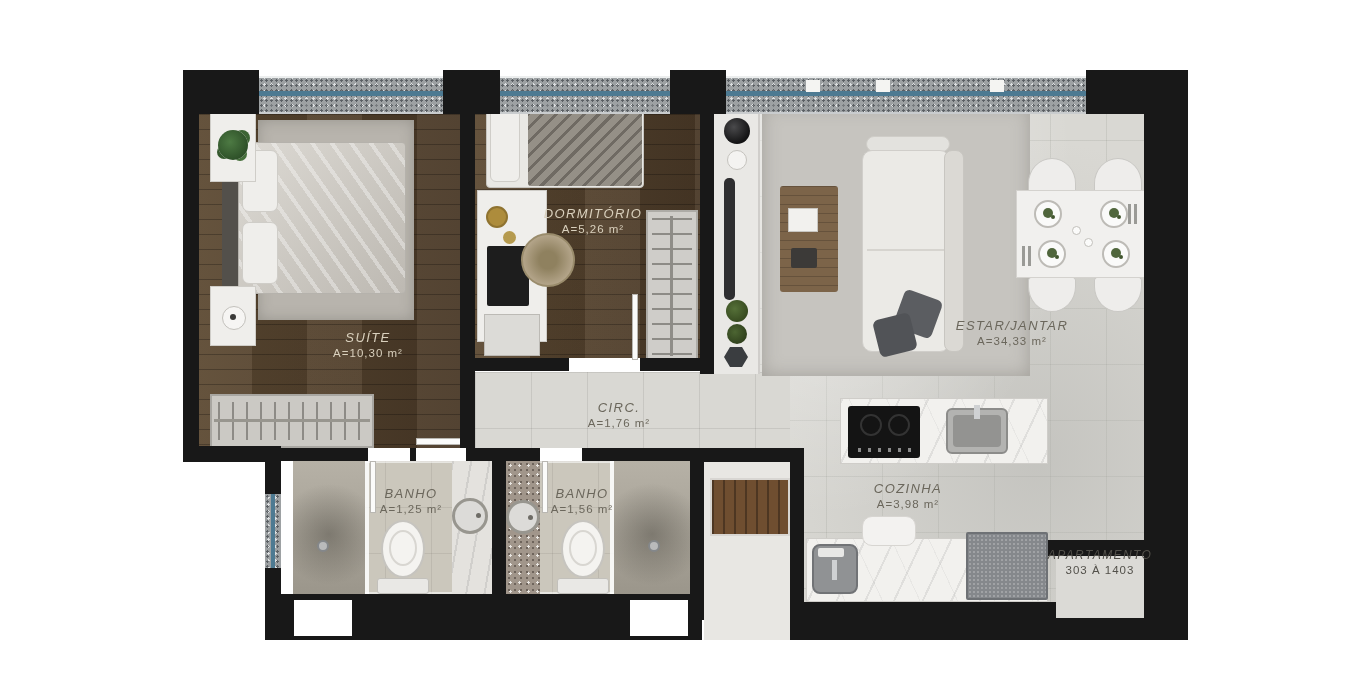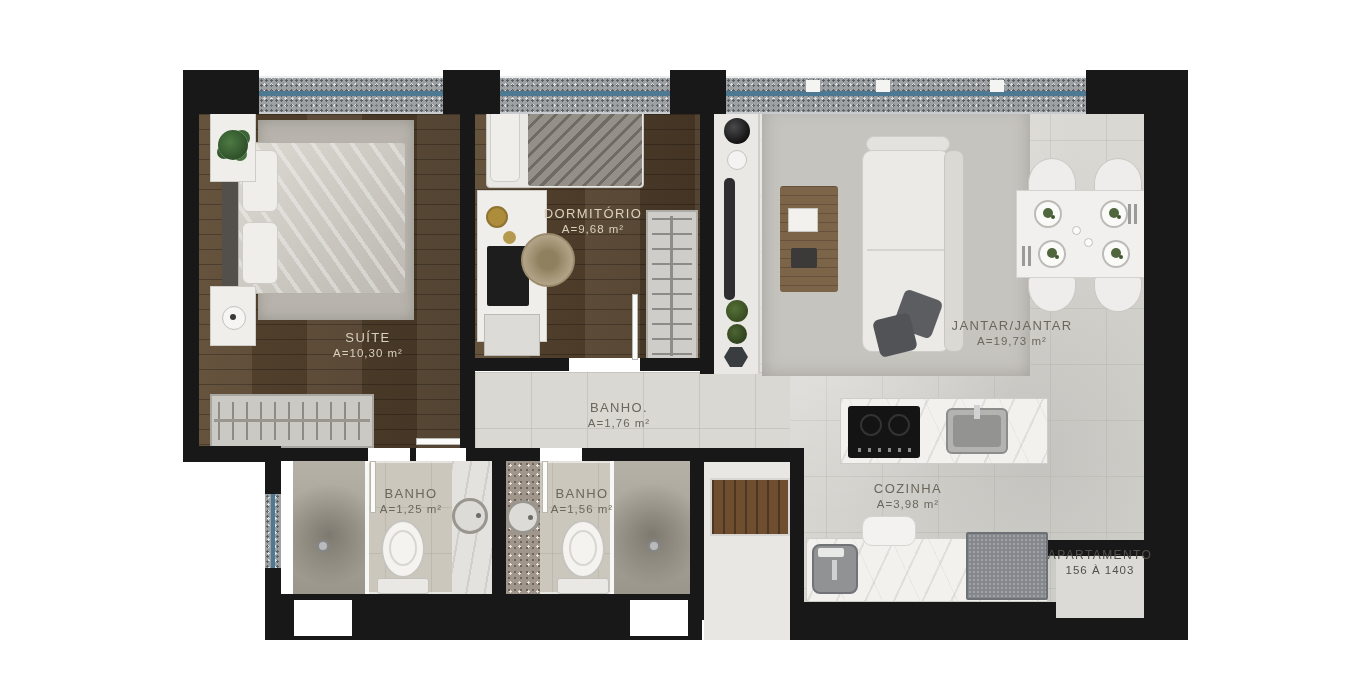--- a/index.html
+++ b/index.html
@@ -65,21 +65,21 @@
   .circle{border-radius:50%;}
   .toiletbowl{position:absolute;background:#f4f3f0;border:2px solid #c6c4bf;border-radius:50%;box-sizing:border-box;}
   .toiletbowl:after{content:"";position:absolute;left:6px;top:8px;right:6px;bottom:10px;border:2px solid #d8d6d1;border-radius:50%;}
   .toilettank{position:absolute;background:#e9e8e5;border:1px solid #c2c0bb;border-radius:3px;box-sizing:border-box;}
   .bathsink{position:absolute;border-radius:50%;background:#dcdbd8;border:3px solid #98968f;box-sizing:border-box;}
   .bathsink:after{content:"";position:absolute;right:4px;top:12px;width:5px;height:5px;border-radius:50%;background:#6e6c66;}
   .showerhead{position:absolute;width:12px;height:12px;border-radius:50%;background:#b9babb;border:2px solid #84878a;box-sizing:border-box;}
   
   .room-label{position:absolute;transform:translateX(-50%);text-align:center;color:#6b675c;
     letter-spacing:1.4px;line-height:1.25;white-space:nowrap;}
-  .room-label .nm{font-size:13px;}
+  .room-label .nm{font-size:13px;font-style:italic;}
   .room-label .ar{font-size:11.5px;letter-spacing:1px;}
   .room-label.light{color:#d9d0bd;}
   .room-label.apt{color:#52504a;}
 </style>
 </head>
 <body>
 
 <div class="plan">
 
   <div class="tile living" style="left:714px;top:84px;width:430px;height:534px"></div>
@@ -248,40 +248,40 @@
   <div class="sillv" style="left:265px;top:494px;width:16px;height:74px">
       <div class="glasslinev"></div>
     </div>
 
   <div class="room-label light" style="left:368px;top:330px">
     <div class="nm">SUÍTE</div>
     <div class="ar">A=10,30 m²</div>
   </div>
   <div class="room-label light" style="left:593px;top:206px">
     <div class="nm">DORMITÓRIO</div>
-    <div class="ar">A=9,68 m²</div>
+    <div class="ar">A=5,26 m²</div>
   </div>
   <div class="room-label" style="left:1012px;top:318px">
-    <div class="nm">JANTAR/JANTAR</div>
-    <div class="ar">A=19,73 m²</div>
+    <div class="nm">ESTAR/JANTAR</div>
+    <div class="ar">A=34,33 m²</div>
   </div>
   <div class="room-label" style="left:619px;top:400px">
-    <div class="nm">BANHO.</div>
+    <div class="nm">CIRC.</div>
     <div class="ar">A=1,76 m²</div>
   </div>
   <div class="room-label" style="left:411px;top:486px">
     <div class="nm">BANHO</div>
     <div class="ar">A=1,25 m²</div>
   </div>
   <div class="room-label" style="left:582px;top:486px">
     <div class="nm">BANHO</div>
     <div class="ar">A=1,56 m²</div>
   </div>
   <div class="room-label" style="left:908px;top:481px">
     <div class="nm">COZINHA</div>
     <div class="ar">A=3,98 m²</div>
   </div>
   <div class="room-label apt" style="left:1100px;top:548px">
     <div class="nm" style="font-size:12px">APARTAMENTO</div>
-    <div class="ar">156 À 1403</div>
+    <div class="ar">303 À 1403</div>
   </div>
 
 </div>
 
 </body></html>

